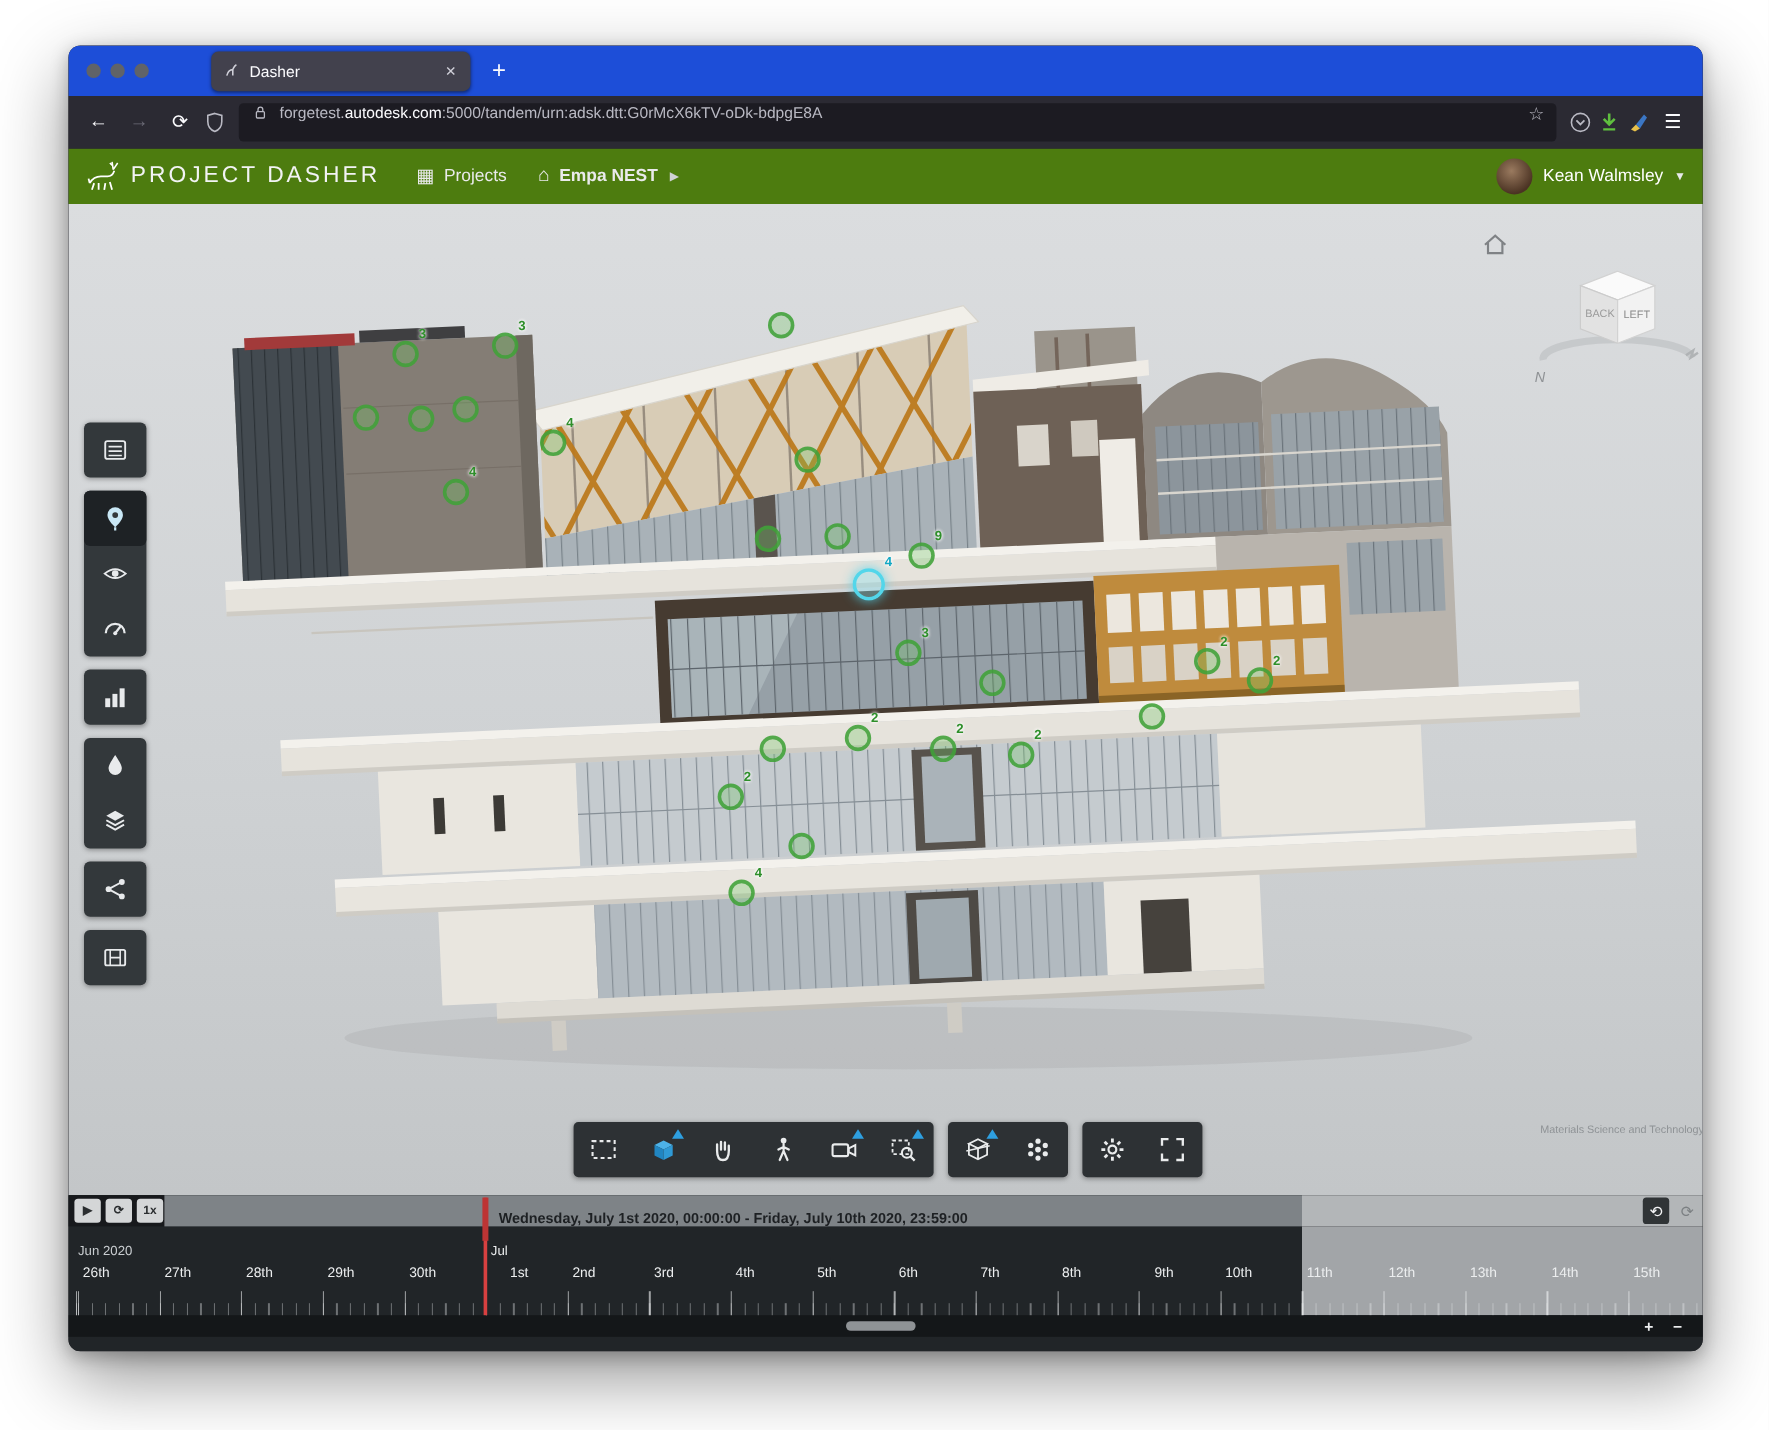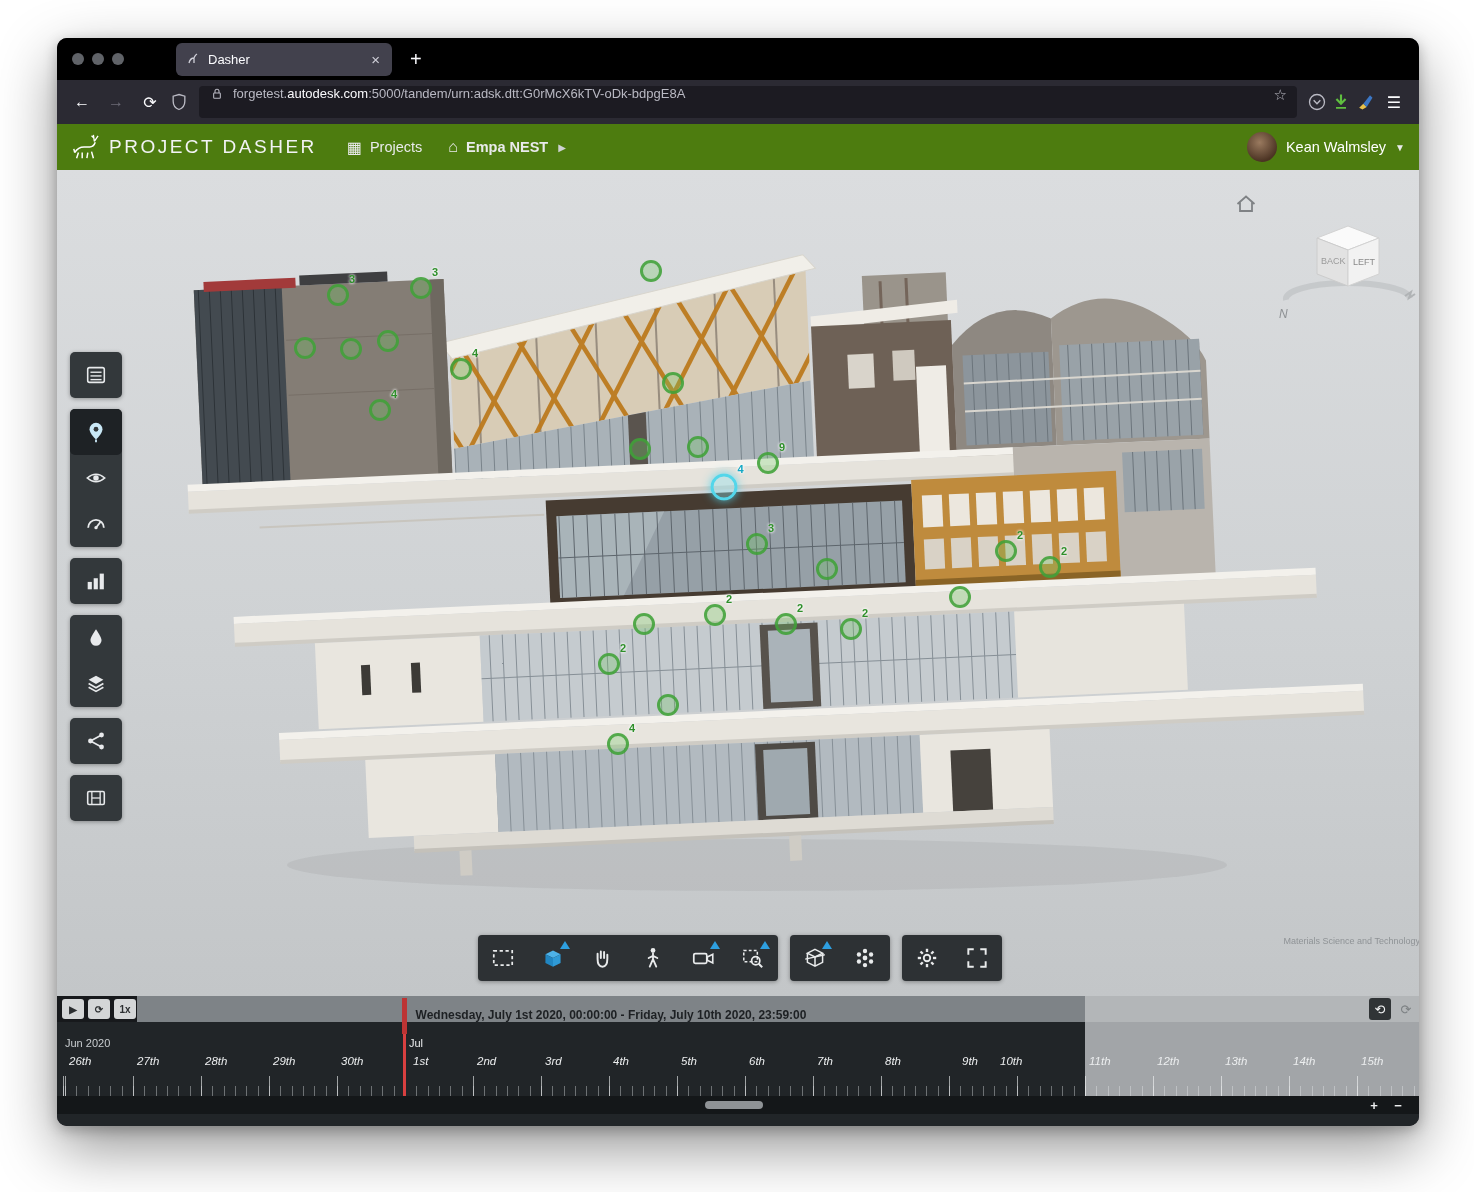--- a/index.html
+++ b/index.html
@@ -4,21 +4,21 @@
 <style>
   * { margin:0; padding:0; box-sizing:border-box; }
   html,body { background:#ffffff; }
   body { font-family:"Liberation Sans", sans-serif; }
   .page { position:relative; width:1474px; height:1192px; background:#fff; overflow:hidden; }
   .window { position:absolute; left:57px; top:38px; width:1362px; height:1088px;
             border-radius:10px; overflow:hidden; background:#1c1b22;
             box-shadow:0 22px 60px rgba(0,0,0,.42), 0 4px 14px rgba(0,0,0,.25); }
 
   
-  .tabbar { height:42px; background:#000000; display:flex; align-items:center; }
+  .tabbar { height:42px; background:#1d4ed8; display:flex; align-items:center; }
   .traffic { display:flex; gap:8px; padding:0 16px 0 15px; }
   .dot { width:12px; height:12px; border-radius:50%; background:#606368; }
   .tab { width:216px; height:33px; margin-left:36px; background:#42414d; border-radius:6px;
          display:flex; align-items:center; gap:8px; padding:0 10px; color:#fbfbfe; font-size:13px;
          box-shadow:0 1px 3px rgba(0,0,0,.45); }
   .tab-title { flex:1; white-space:nowrap; overflow:hidden; }
   .tab-close { color:#cfcfd8; font-size:15px; padding:0 2px; }
   .newtab { color:#fbfbfe; font-size:20px; margin-left:12px; padding:0 6px; }
 
   
@@ -94,21 +94,21 @@
   .range-text { font-size:12px; font-weight:bold; color:#1d2023; }
   .out-controls { position:absolute; left:1028px; right:0; top:0; height:26px; background:#b3b6b8; }
   .reset-btn { position:absolute; top:2px; width:22px; height:22px; border-radius:3px;
                display:flex; align-items:center; justify-content:center; font-size:13px; }
   .reset-dark { left:1312px; background:#303436; color:#f2f3f4; }
   .reset-dim  { left:1338px; color:#7c8083; }
 
   .tl-light { position:absolute; left:1028px; right:0; top:26px; height:74px; background:#a2a5a8; }
   .tl-months { position:relative; height:30px; }
   .month-label { position:absolute; bottom:3px; font-size:11px; color:#c9cdd0; z-index:2; }
-  .tl-ruler { position:relative; height:44px;font-style:italic; }
+  .tl-ruler { position:relative; height:44px; }
   .day-label { position:absolute; top:3px; font-size:11.5px; color:#eceeef; z-index:2; }
   .ticks-minor { position:absolute; left:0; right:0; bottom:0; height:10px; z-index:1;
     background:repeating-linear-gradient(90deg, rgba(235,237,239,.38) 0 1px, transparent 1px 11.333px);
     background-position:8px 0; }
   .ticks-major { position:absolute; left:0; right:0; bottom:0; height:20px; z-index:1;
     background:repeating-linear-gradient(90deg, rgba(244,246,247,.6) 0 1px, transparent 1px 68px);
     background-position:8px 0; }
   .tl-scroll { position:relative; height:18px; background:#141719; }
   .thumb { position:absolute; left:648px; top:5px; width:58px; height:8px; border-radius:4px; background:#8f9396; }
   .zoom-btn { position:absolute; top:0; height:18px; width:22px; display:flex; align-items:center;
@@ -622,30 +622,30 @@
     </div>
 
     <div class="tl-ruler">
       <div class="ticks-major"></div>
       <div class="ticks-minor"></div>
     <span class="day-label" style="left: 12px;">26th</span>
           <span class="day-label" style="left: 80px;">27th</span>
           <span class="day-label" style="left: 148px;">28th</span>
           <span class="day-label" style="left: 216px;">29th</span>
           <span class="day-label" style="left: 284px;">30th</span>
-          <span class="day-label" style="left: 356px;">1st</span>
+          <span class="day-label" style="left: 368px;">1st</span>
           <span class="day-label" style="left: 420px;">2nd</span>
           <span class="day-label" style="left: 488px;">3rd</span>
           <span class="day-label" style="left: 556px;">4th</span>
           <span class="day-label" style="left: 624px;">5th</span>
           <span class="day-label" style="left: 692px;">6th</span>
           <span class="day-label" style="left: 760px;">7th</span>
           <span class="day-label" style="left: 828px;">8th</span>
           <span class="day-label" style="left: 905px;">9th</span>
-          <span class="day-label" style="left: 943px; text-align: center;">10th</span>
+          <span class="day-label" style="left: 964px; text-align: center;">10th</span>
           <span class="day-label" style="left: 1032px;">11th</span>
           <span class="day-label" style="left: 1100px;">12th</span>
           <span class="day-label" style="left: 1168px;">13th</span>
           <span class="day-label" style="left: 1236px;">14th</span>
           <span class="day-label" style="left: 1304px;">15th</span>
         </div>
 
     <div class="playhead"></div>
 
     <div class="tl-scroll">

